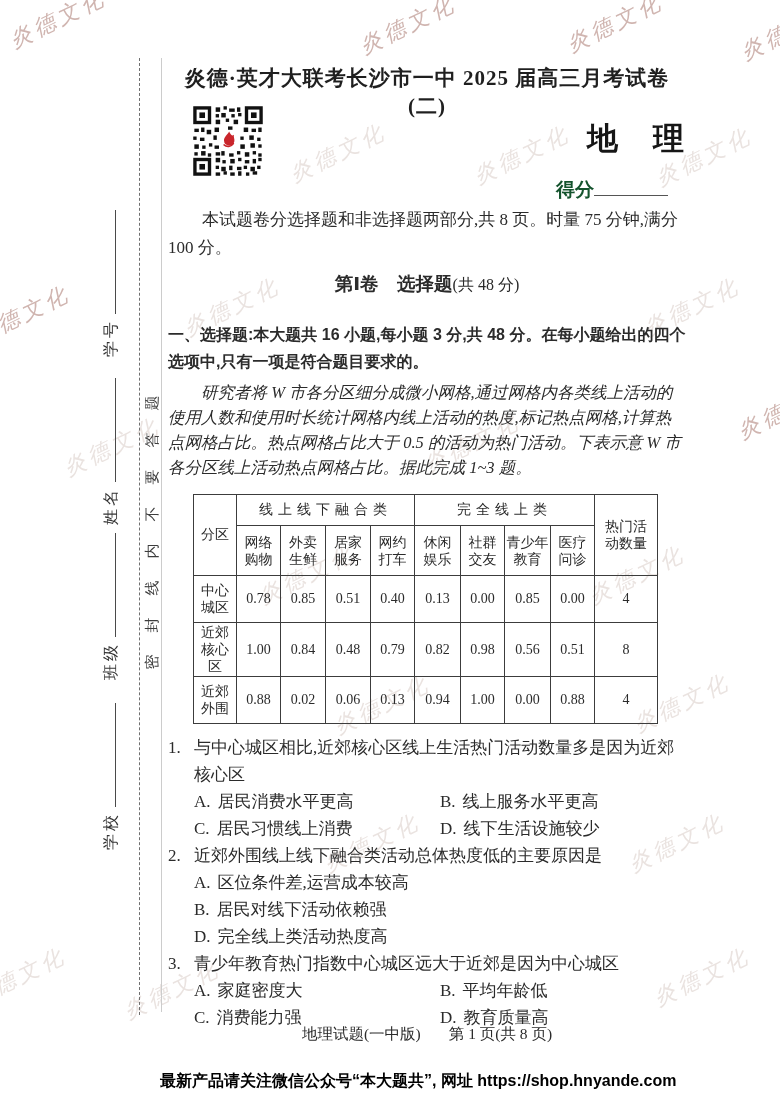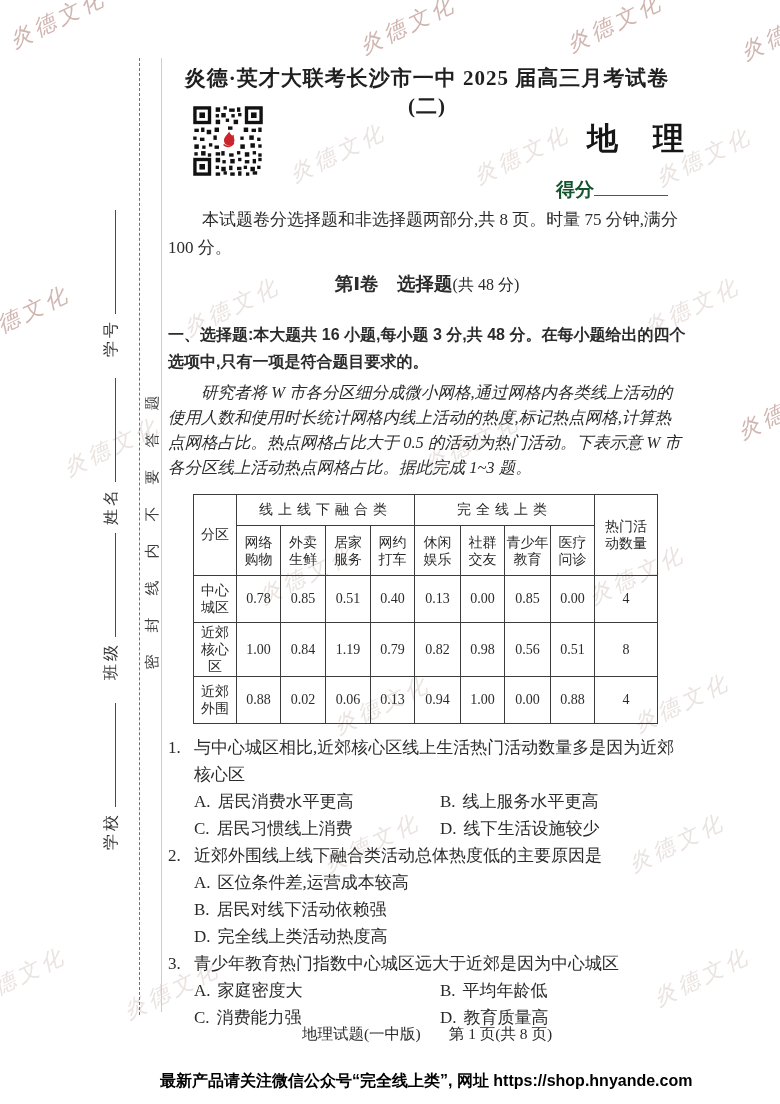--- a/index.html
+++ b/index.html
@@ -267,21 +267,21 @@
         <td>0.00</td>
         <td>0.85</td>
         <td>0.00</td>
         <td>4</td>
       </tr>
       <tr class="datarow">
         <td class="wrap">近郊
 核心区</td>
         <td>1.00</td>
         <td>0.84</td>
-        <td>1.19</td>
+        <td>0.48</td>
         <td>0.79</td>
         <td>0.82</td>
         <td>0.98</td>
         <td>0.56</td>
         <td>0.51</td>
         <td>8</td>
       </tr>
       <tr class="datarow">
         <td class="wrap">近郊
 外围</td>
@@ -341,16 +341,16 @@
       </div>
 
     </div>
   </div>
 
   <div class="page-footer">
     <span>地理试题(一中版)</span><span class="gap"></span><span>第 1 页(共 8 页)</span>
   </div>
 
   <div class="banner">
-    <span>最新产品请关注微信公众号“完全线上类”, 网址 </span><span>https://shop.hnyande.com</span>
+    <span>最新产品请关注微信公众号“本大题共”, 网址 </span><span>https://shop.hnyande.com</span>
   </div>
 
 </div>
 
 </body></html>

